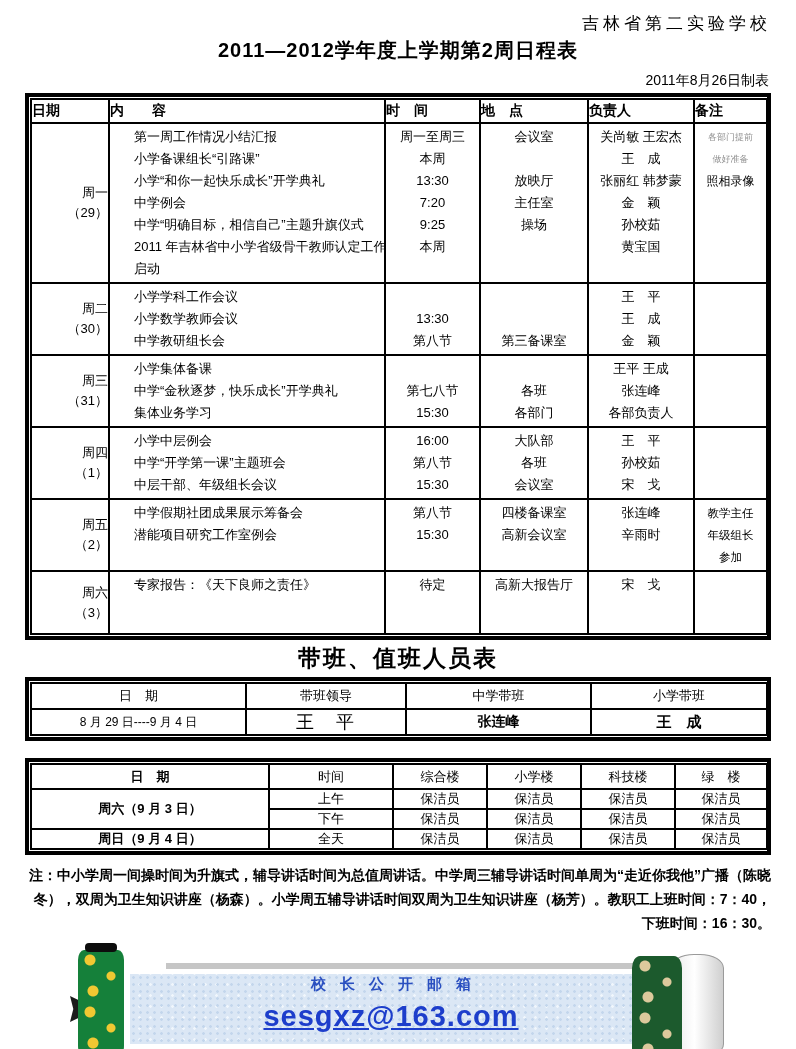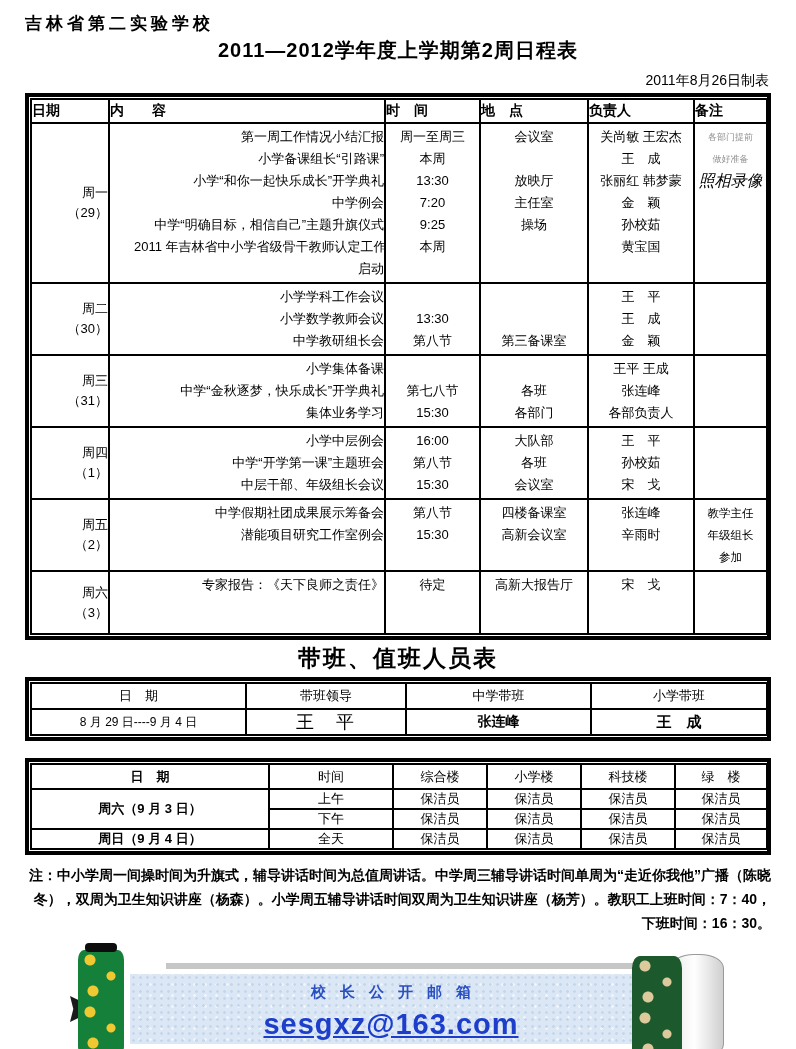--- a/index.html
+++ b/index.html
@@ -5,37 +5,37 @@
   * { box-sizing: border-box; }
   html,body { margin:0; padding:0; }
   body {
     width:796px; height:1049px; background:#ffffff; color:#000;
     font-family:"Liberation Sans","DejaVu Sans",sans-serif;
     overflow:hidden;
   }
   .page { padding:6px 25px 0 25px; }
 
   
-  .title1 { text-align:left; font-weight:bold; font-size:17px; letter-spacing:4px; margin:6px 0 0 0; }
+  .title1 { text-align:right; font-weight:normal; font-size:17px; letter-spacing:4px; margin:6px 0 0 0; }
   .title2 { text-align:center; font-weight:bold; font-size:20px; letter-spacing:1px; margin:2px 0 8px 0; }
   .made   { text-align:right; font-size:14px; margin:3px 2px 3px 0; }
 
   
   .tblw { border:4px solid #000; padding:1px; background:#fff; }
   table { width:100%; border-collapse:collapse; table-layout:fixed; }
   td { border:2px solid #000; vertical-align:top; padding:2px 0; }
 
   
   .t1 .hdr td { text-align:left; font-weight:bold; font-size:14px; height:24px; vertical-align:middle; padding:0; }
   .line { height:22px; line-height:22px; font-size:13px; white-space:nowrap; overflow:hidden; }
-  td.content .line { padding-left:24px; text-align:right; }
+  td.content .line { padding-left:24px; text-align:left; }
   td.c { text-align:center; }
   td.day { text-align:right; vertical-align:middle; font-size:13px; line-height:20px; }
   td.remark-mix .line:nth-child(-n+2) { color:#8f8f8f; font-size:9px; }
-  td.remark-mix .line:nth-child(3) { font-size:16px;font-style:italic; }
+  td.remark-mix .line:nth-child(3) { font-size:12px; }
   td.remark-small .line { font-size:11.5px; }
 
   
   .sec-title { text-align:center; font-weight:bold; font-size:23px; letter-spacing:2px; margin:3px 0 3px 0; }
 
   
   .t2 td { text-align:center; vertical-align:middle; padding:0; }
   .t2 .hdr2 td { font-size:13px; height:26px; }
   .t2 .v-date   { font-size:12px; height:24px; }
   .t2 .v-leader { font-size:18px; letter-spacing:2px; }
@@ -89,21 +89,21 @@
   .paper-top-strip { position:absolute; left:96px; top:21px; right:80px; height:8px; background:#c6c6c6; }
   .blue-panel {
     position:absolute; left:8px; right:8px; top:5px; bottom:5px;
     background-color:#dbe7f5;
     background-image:
       radial-gradient(#c3d6ec 1px, rgba(0,0,0,0) 1.6px),
       radial-gradient(#f0f6fc 1px, rgba(0,0,0,0) 1.6px);
     background-size:7px 7px, 11px 11px;
     background-position:0 0, 4px 5px;
   }
-  .mail-label { margin-top:9px; text-align:center; color:#2a4fc0; font-weight:bold;
+  .mail-label { margin-top:1px; text-align:center; color:#2a4fc0; font-weight:bold;
                 font-size:15px; letter-spacing:14px; text-indent:14px; }
   .mail-addr { text-align:center; margin-top:6px; }
   .mail-addr a { color:#1d3ecb; font-weight:bold; font-size:29px; letter-spacing:1px;
                  text-decoration:underline; }
 </style>
 </head>
 <body>
 
 <div class="page">
 

